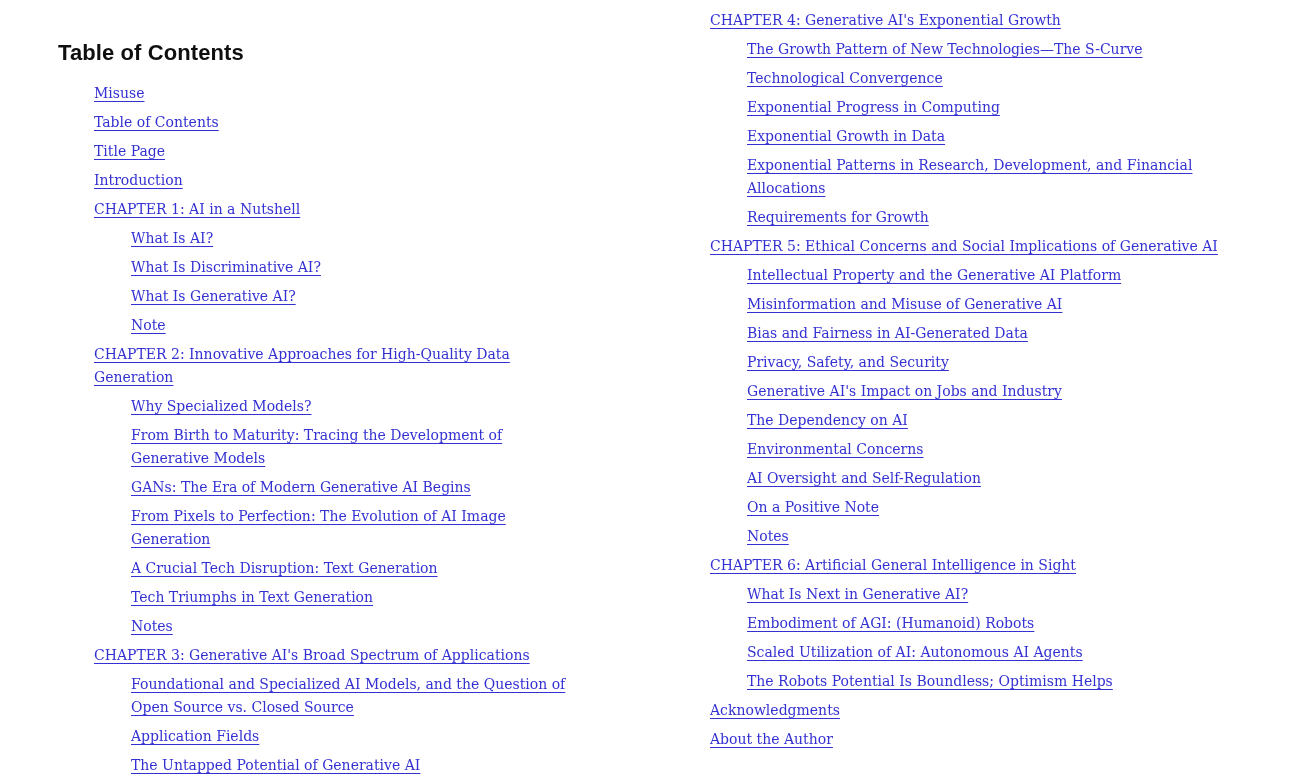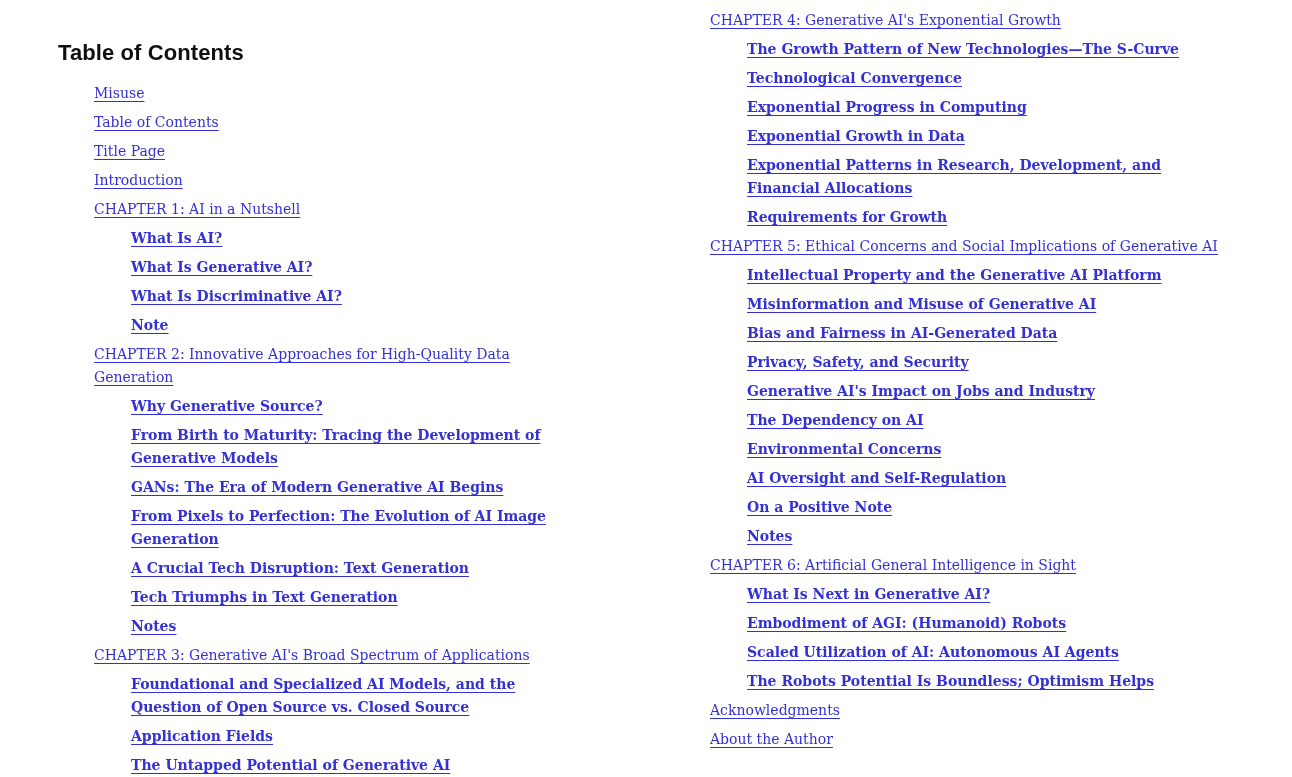--- a/index.html
+++ b/index.html
@@ -46,41 +46,40 @@
     font-size: 14px;
     line-height: 23px;
     color: #3431d2;
     text-decoration: underline;
     text-decoration-thickness: 1px;
     text-underline-offset: 2.5px;
     cursor: pointer;
   }
   .toc-item.lvl1 {
     margin-left: 37px;
-    font-weight: bold;
   }
 </style>
 </head>
 <body>
 
 <div class="page">
   <div class="col col-left">
     <h1 class="toc-heading">Table of Contents</h1>
     <nav class="toc-list" id="toc-left-list">
         <div class="toc-item lvl0"><a class="toc-link">Misuse</a></div>
         <div class="toc-item lvl0"><a class="toc-link">Table of Contents</a></div>
         <div class="toc-item lvl0"><a class="toc-link">Title Page</a></div>
         <div class="toc-item lvl0"><a class="toc-link">Introduction</a></div>
         <div class="toc-item lvl0"><a class="toc-link">CHAPTER 1: AI in a Nutshell</a></div>
         <div class="toc-item lvl1"><a class="toc-link">What Is AI?</a></div>
+        <div class="toc-item lvl1"><a class="toc-link">What Is Discriminative AI?</a></div>
         <div class="toc-item lvl1"><a class="toc-link">What Is Generative AI?</a></div>
-        <div class="toc-item lvl1"><a class="toc-link">What Is Discriminative AI?</a></div>
         <div class="toc-item lvl1"><a class="toc-link">Note</a></div>
         <div class="toc-item lvl0"><a class="toc-link">CHAPTER 2: Innovative Approaches for High-Quality Data Generation</a></div>
-        <div class="toc-item lvl1"><a class="toc-link">Why Generative Source?</a></div>
+        <div class="toc-item lvl1"><a class="toc-link">Why Specialized Models?</a></div>
         <div class="toc-item lvl1"><a class="toc-link">From Birth to Maturity: Tracing the Development of Generative Models</a></div>
         <div class="toc-item lvl1"><a class="toc-link">GANs: The Era of Modern Generative AI Begins</a></div>
         <div class="toc-item lvl1"><a class="toc-link">From Pixels to Perfection: The Evolution of AI Image Generation</a></div>
         <div class="toc-item lvl1"><a class="toc-link">A Crucial Tech Disruption: Text Generation</a></div>
         <div class="toc-item lvl1"><a class="toc-link">Tech Triumphs in Text Generation</a></div>
         <div class="toc-item lvl1"><a class="toc-link">Notes</a></div>
         <div class="toc-item lvl0"><a class="toc-link">CHAPTER 3: Generative AI's Broad Spectrum of Applications</a></div>
         <div class="toc-item lvl1"><a class="toc-link">Foundational and Specialized AI Models, and the Question of Open Source vs. Closed Source</a></div>
         <div class="toc-item lvl1"><a class="toc-link">Application Fields</a></div>
         <div class="toc-item lvl1"><a class="toc-link">The Untapped Potential of Generative AI</a></div>

